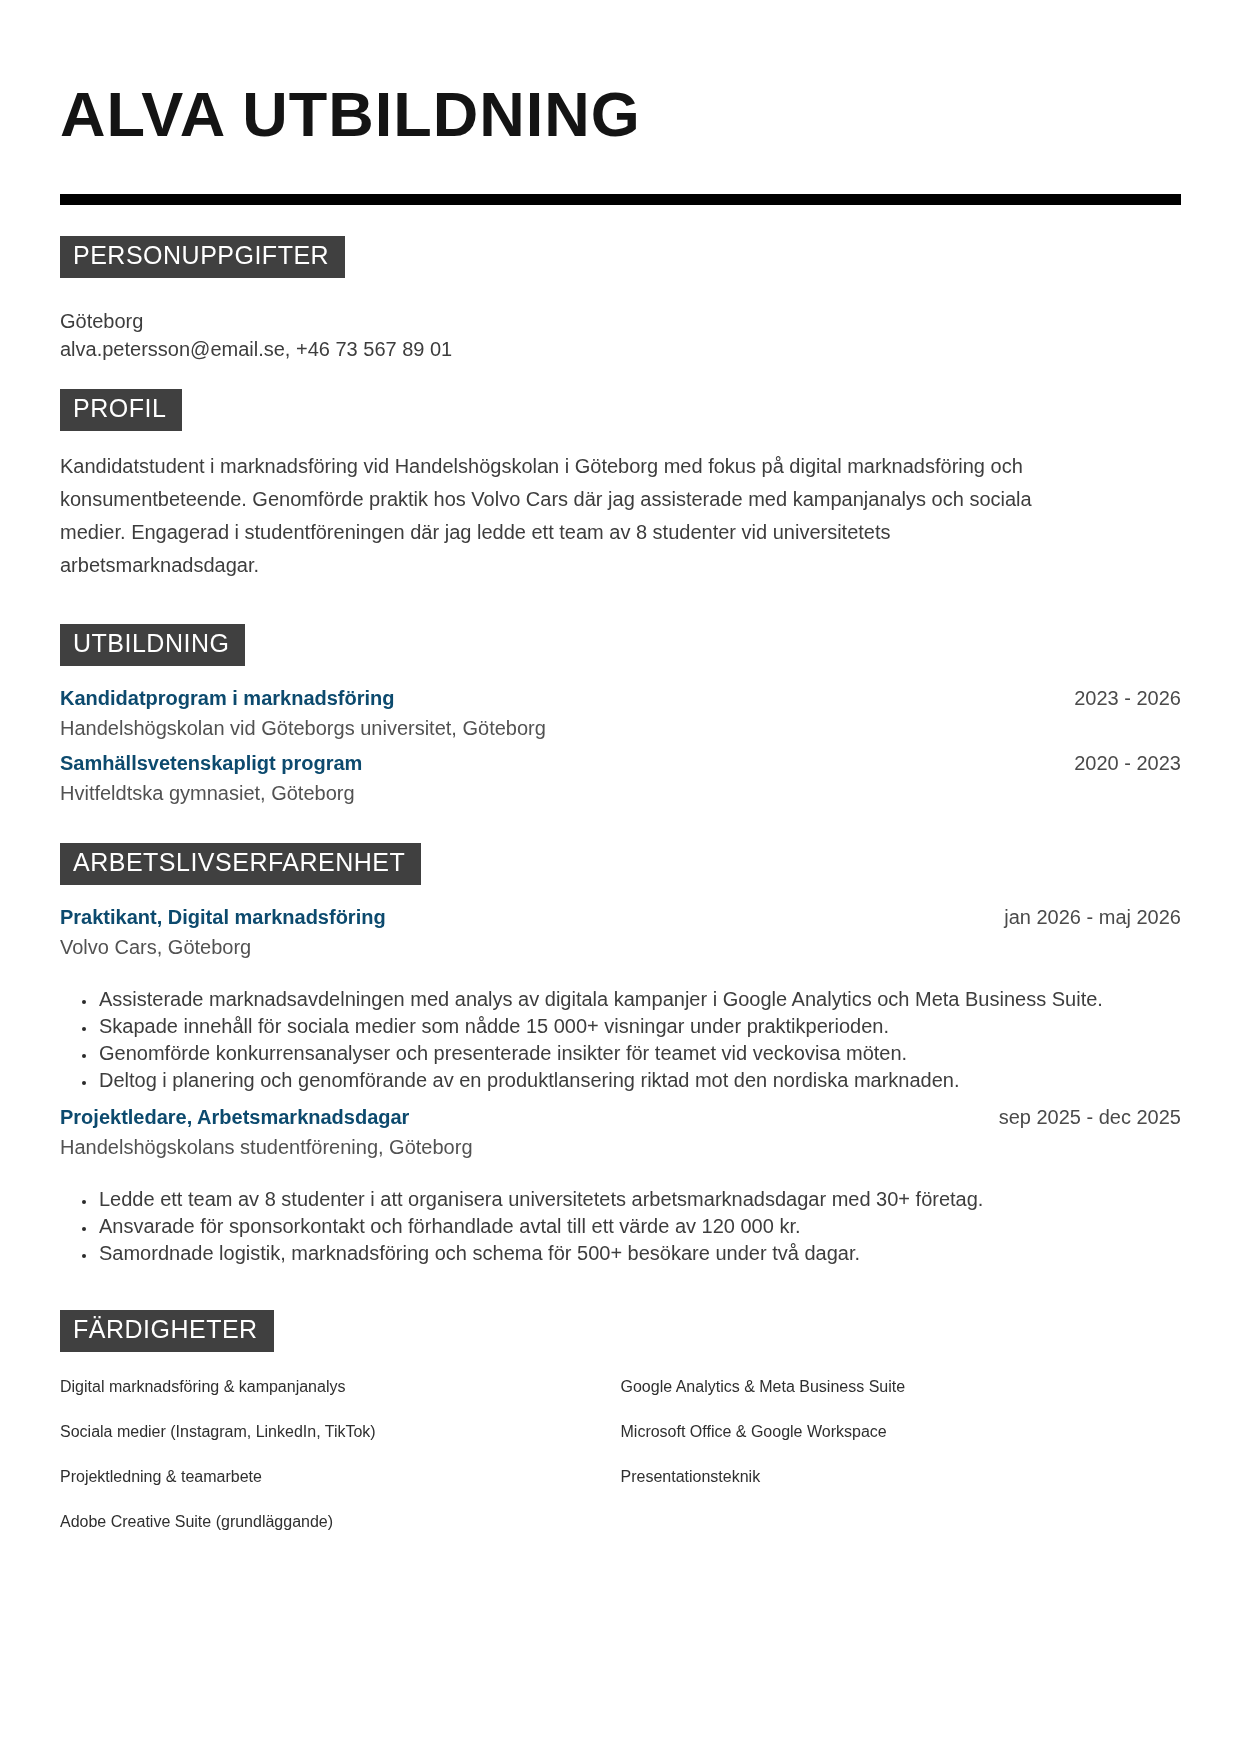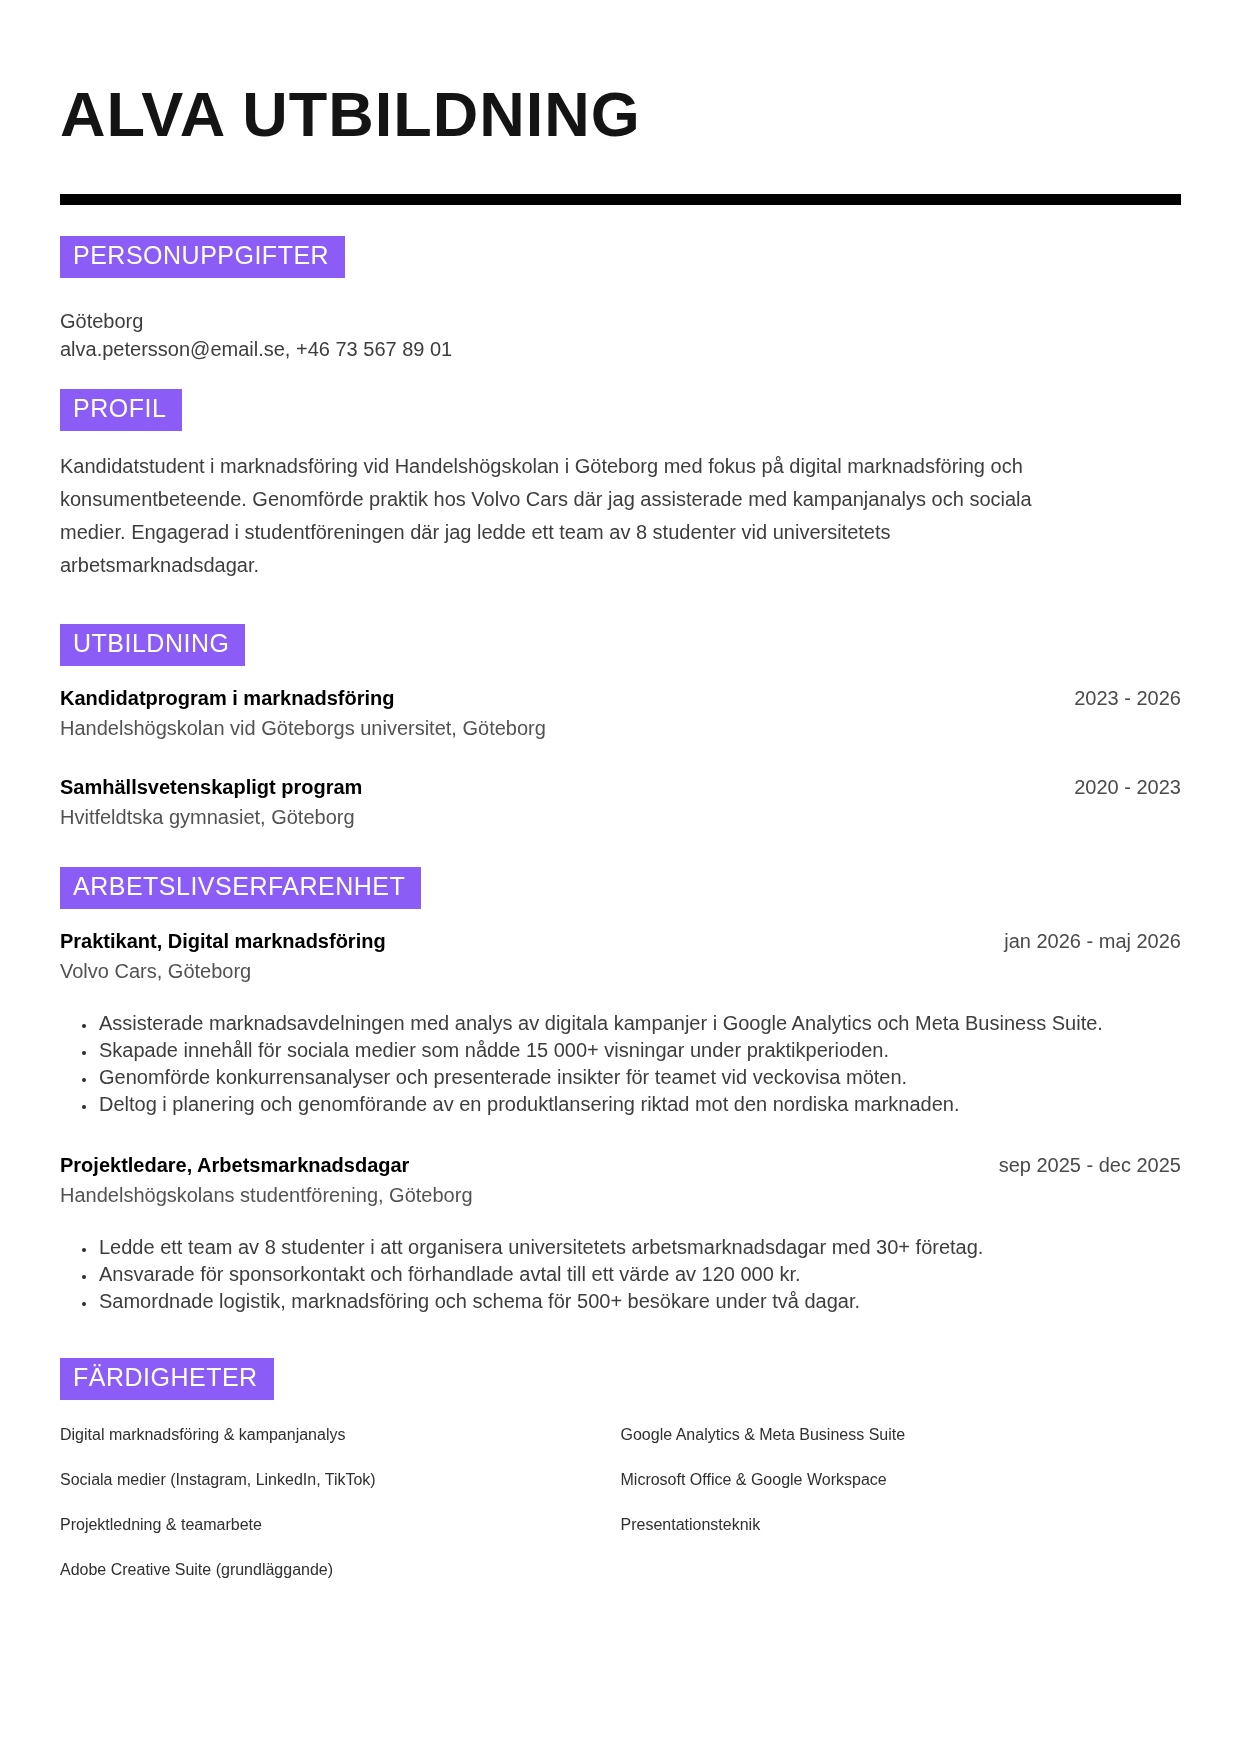--- a/index.html
+++ b/index.html
@@ -24,21 +24,21 @@
     line-height: 1.15;
   }
   .top-divider {
     margin-top: 44px;
     height: 11px;
     background: #000000;
     width: 100%;
   }
   .section-label {
     display: inline-block;
-    background: #8b5cf6;
+    background: #404040;
     color: #ffffff;
     font-size: 25px;
     font-weight: 400;
     letter-spacing: 0.5px;
     padding: 5px 16px 8px 13px;
   }
   .sec-personal { margin-top: 31px; }
   .contact-block { margin-top: 29px; }
   .contact-line {
     font-size: 20px;
@@ -50,30 +50,30 @@
     margin-top: 19px;
     font-size: 20px;
     line-height: 33px;
     color: #3d3d3d;
     max-width: 1010px;
   }
   .sec-education { margin-top: 42px; }
   .sec-experience { margin-top: 38px; }
   .sec-skills { margin-top: 43px; }
   .entry { margin-top: 21px; }
-  .entry + .entry { margin-top: 36px; }
+  .entry + .entry { margin-top: 12px; }
   .entry-head {
     display: flex;
     justify-content: space-between;
     align-items: baseline;
   }
   .entry-title {
     font-size: 20px;
     font-weight: 700;
-    color: #000000;
+    color: #0c4a6e;
   }
   .entry-date {
     font-size: 20px;
     font-weight: 400;
     color: #4a4a4a;
     white-space: nowrap;
   }
   .entry-sub {
     margin-top: 7px;
     font-size: 20px;

